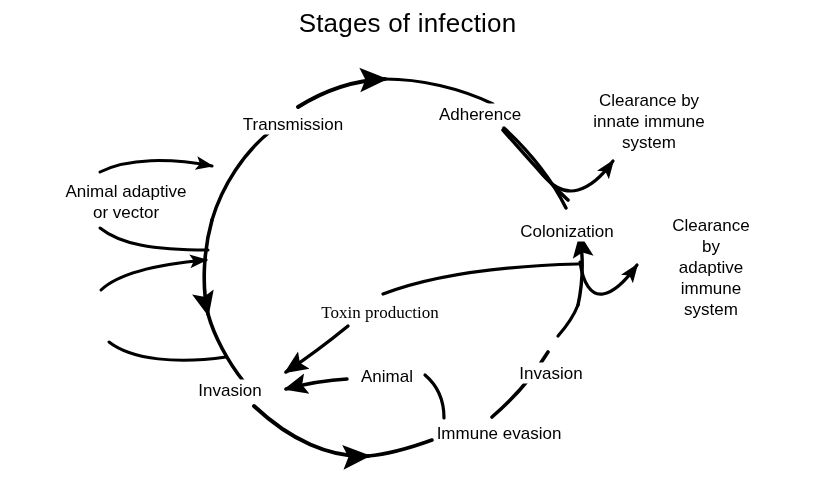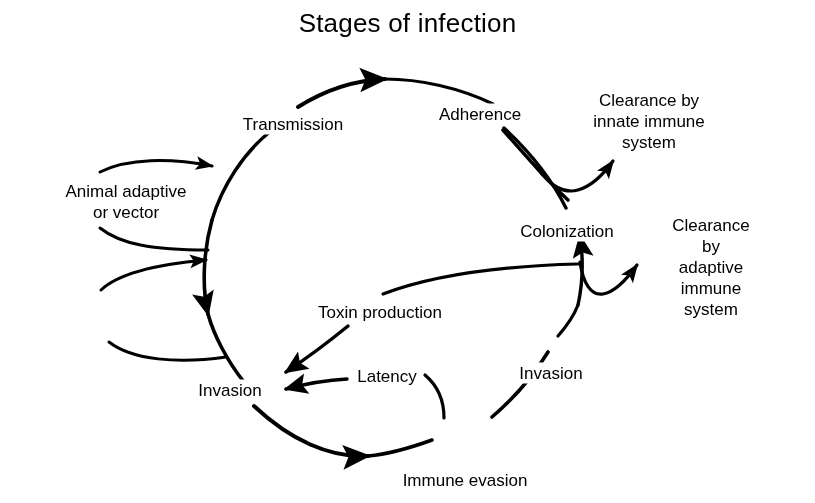--- a/index.html
+++ b/index.html
@@ -104,25 +104,25 @@
 
       <path d="M 425 375 C 438 386, 444 402, 444 418" stroke-width="3.2"></path>
 
     </g>
   </svg>
 
   <div class="node-label" style="left:293px; top:124px;">Transmission</div>
   <div class="node-label" style="left:480px; top:114px;">Adherence</div>
   <div class="node-label" style="left:567px; top:223px;margin-top:8px;">Colonization</div>
   <div class="node-label" style="left:551px; top:337px;margin-top:36px;">Invasion</div>
-  <div class="node-label" style="left:465px; top:433px;margin-top:47px;">Immune evasion</div>
+  <div class="node-label" style="left:499px; top:433px;">Immune evasion</div>
   <div class="node-label" style="left:230px; top:390px;">Invasion</div>
 
-  <div class="node-label" style="left:380px; top:312px;">Toxin production</div>
-  <div class="node-label" style="left:387px; top:376px;">Latency</div>
+  <div class="node-label" style="left:380px; top:312px;font-family:Liberation Serif, serif;">Toxin production</div>
+  <div class="node-label" style="left:387px; top:376px;">Animal</div>
 
   <div class="node-label multiline" style="left:126px; top:202px;">Animal adaptive
 or vector</div>
 
   <div class="node-label multiline" style="left:649px; top:121px;">Clearance by
 innate immune
 system</div>
   <div class="node-label multiline" style="left:711px; top:267px;">Clearance by
 adaptive
 immune system</div>

